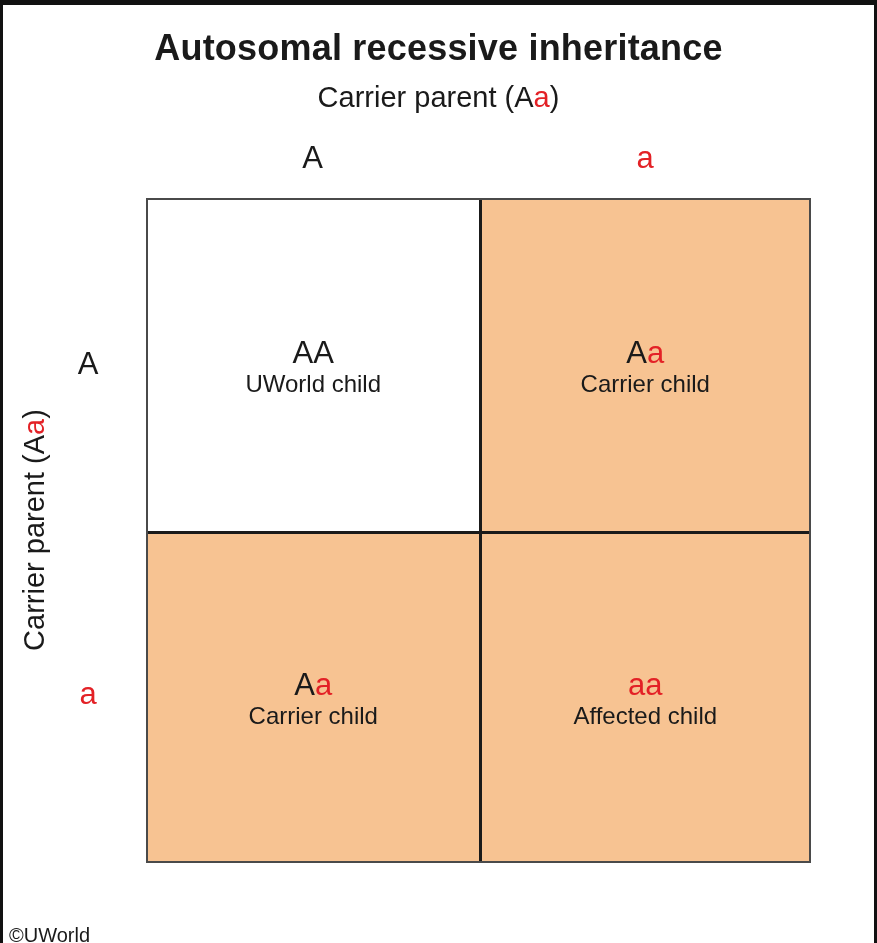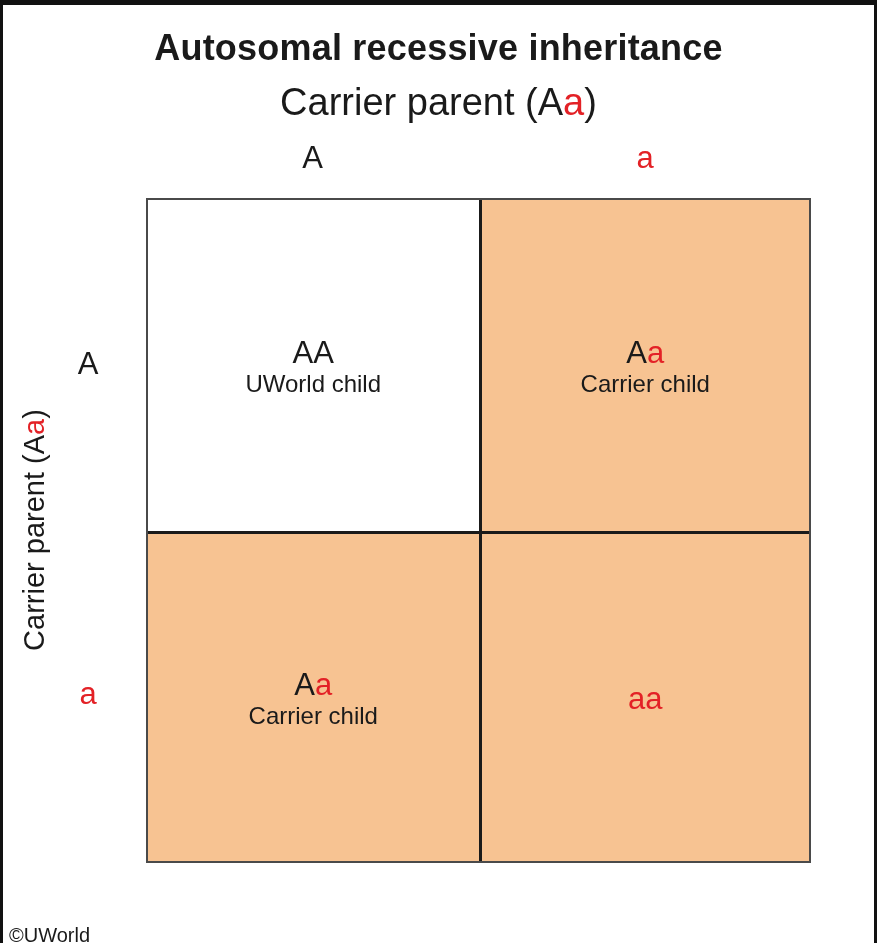--- a/index.html
+++ b/index.html
@@ -21,21 +21,21 @@
     top: 22px; left: 0; right: 0;
     text-align: center;
     font-size: 36px;
     font-weight: bold;
     letter-spacing: 0.2px;
   }
   .subtitle {
     position: absolute;
     top: 76px; left: 0; right: 0;
     text-align: center;
-    font-size: 38px;
+    font-size: 29px;
   }
   .col-header {
     position: absolute;
     top: 135px;
     text-align: center;
     font-size: 31px;
   }
   .col-header.dom { left: 143px; width: 333px; }
   .col-header.rec { left: 476px; width: 332px; }
   .red { color: #E32126; }
@@ -123,20 +123,21 @@
       <div class="cell-label">Carrier child</div>
     </div>
 
     <div class="cell bl carrier">
       <div class="genotype"><span>A</span><span class="red">a</span></div>
       <div class="cell-label">Carrier child</div>
     </div>
 
     <div class="cell br carrier">
       <div class="genotype"><span></span><span class="red">aa</span></div>
+      <div class="cell-label">Affected child</div>
     </div>
 
   </div>
 
 
   <div class="copyright">©UWorld</div>
 
 </div>
 
 </body></html>

